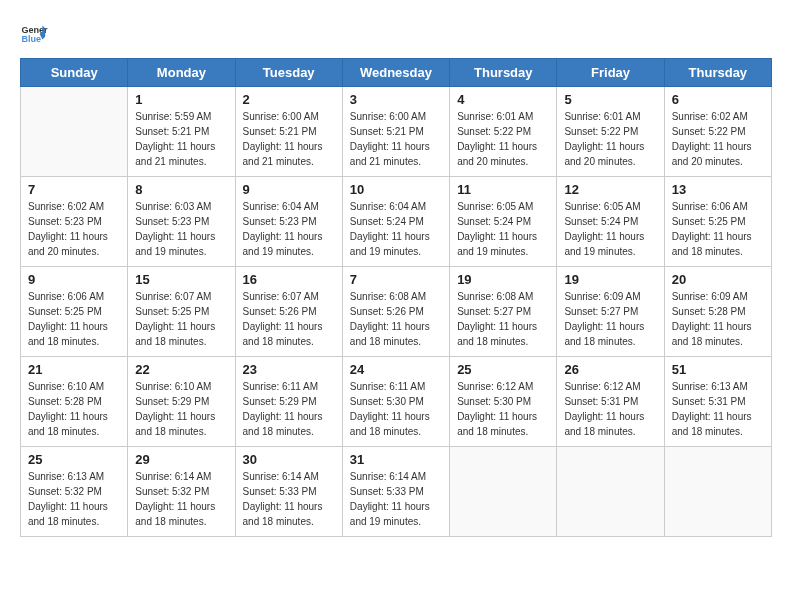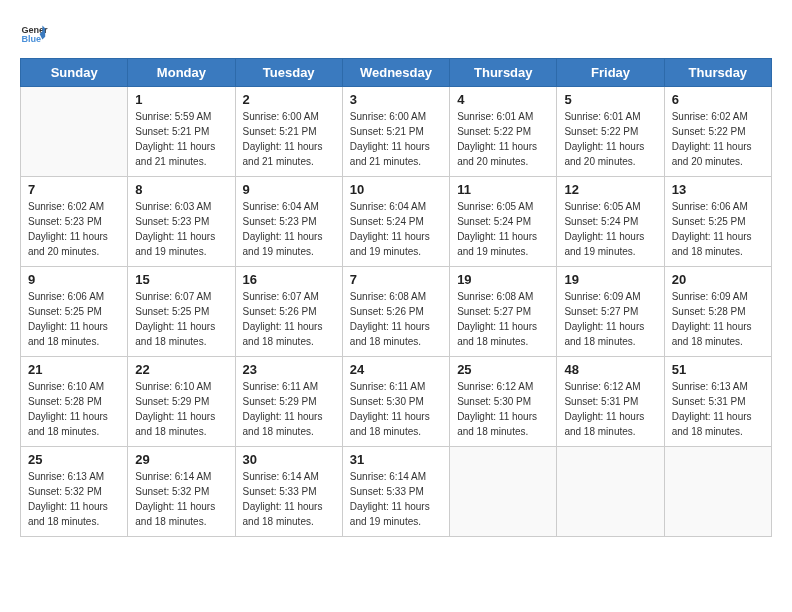--- a/index.html
+++ b/index.html
@@ -208,21 +208,21 @@
         </td>
         <td>
           <span class="day-number">24</span>
           <div class="day-info">Sunrise: 6:11 AM<br>Sunset: 5:30 PM<br>Daylight: 11 hours<br>and 18 minutes.</div>
         </td>
         <td>
           <span class="day-number">25</span>
           <div class="day-info">Sunrise: 6:12 AM<br>Sunset: 5:30 PM<br>Daylight: 11 hours<br>and 18 minutes.</div>
         </td>
         <td>
-          <span class="day-number">48</span>
+          <span class="day-number">26</span>
           <div class="day-info">Sunrise: 6:12 AM<br>Sunset: 5:31 PM<br>Daylight: 11 hours<br>and 18 minutes.</div>
         </td>
         <td>
           <span class="day-number">51</span>
           <div class="day-info">Sunrise: 6:13 AM<br>Sunset: 5:31 PM<br>Daylight: 11 hours<br>and 18 minutes.</div>
         </td>
       </tr>
       <tr>
         <td>
           <span class="day-number">25</span>

